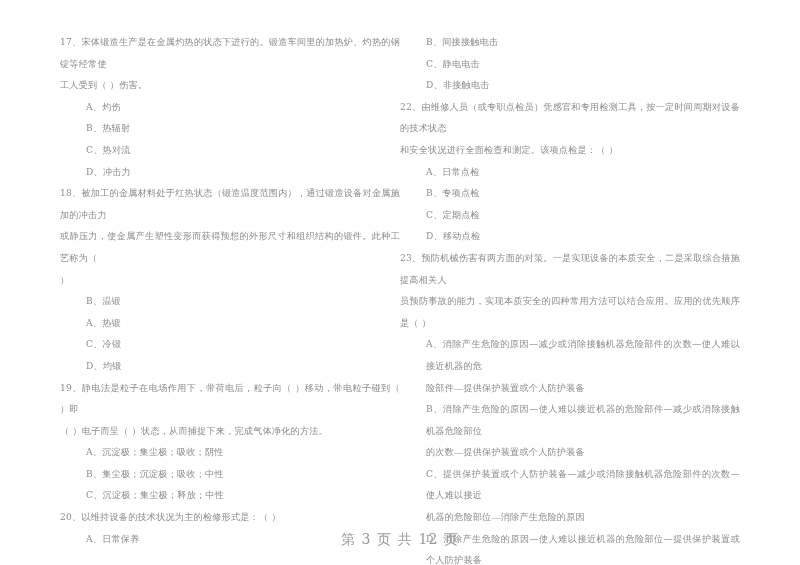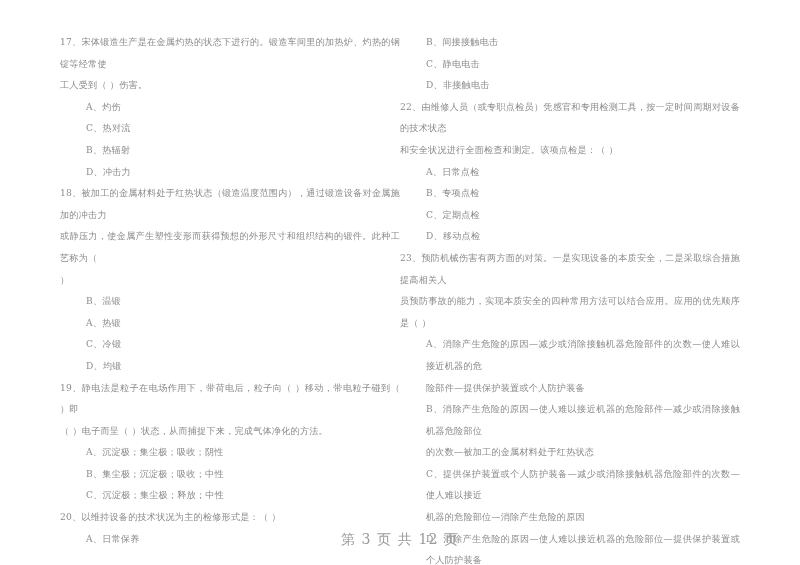--- a/index.html
+++ b/index.html
@@ -58,20 +58,21 @@
     color: #8b8b8b;
     margin: 0;
     padding-left: 26px;
     text-align: justify;
     text-justify: inter-ideograph;
   }
   
   .q-opt.wrap {
     padding-left: 0;
     text-indent: 26px;
+    font-family: Liberation Serif, serif;
   }
   .footer {
     position: absolute;
     left: 0;
     top: 531px;
     width: 800px;
     text-align: center;
     font-size: 14px;
     letter-spacing: 1.1px;
     color: #9a9a9a;
@@ -83,22 +84,22 @@
 <div class="page">
 
   <div class="columns">
 
     <div class="column column-left">
 
       <div class="q-block">
         <div class="q-stem">17、宋体锻造生产是在金属灼热的状态下进行的。锻造车间里的加热炉、灼热的钢锭等经常使</div>
         <div class="q-stem">工人受到（      ）伤害。</div>
         <div class="q-opt">A、灼伤</div>
+        <div class="q-opt">B、热辐射</div>
         <div class="q-opt">C、热对流</div>
-        <div class="q-opt">B、热辐射</div>
         <div class="q-opt">D、冲击力</div>
       </div>
 
       <div class="q-block">
         <div class="q-stem">18、被加工的金属材料处于红热状态（锻造温度范围内），通过锻造设备对金属施加的冲击力</div>
         <div class="q-stem">或静压力，使金属产生塑性变形而获得预想的外形尺寸和组织结构的锻件。此种工艺称为（</div>
         <div class="q-stem">）</div>
         <div class="q-opt">B、温锻</div>
         <div class="q-opt">A、热锻</div>
         <div class="q-opt">C、冷锻</div>
@@ -139,21 +140,21 @@
       </div>
 
       <div class="q-block">
         <div class="q-stem">23、预防机械伤害有两方面的对策。一是实现设备的本质安全，二是采取综合措施提高相关人</div>
         <div class="q-stem">员预防事故的能力，实现本质安全的四种常用方法可以结合应用。应用的优先顺序是（      ）</div>
 
         <div class="q-opt">A、消除产生危险的原因—减少或消除接触机器危险部件的次数—使人难以接近机器的危</div>
         <div class="q-opt wrap">险部件—提供保护装置或个人防护装备</div>
 
         <div class="q-opt">B、消除产生危险的原因—使人难以接近机器的危险部件—减少或消除接触机器危险部位</div>
-        <div class="q-opt wrap">的次数—被加工的金属材料处于红热状态</div>
+        <div class="q-opt wrap">的次数—提供保护装置或个人防护装备</div>
 
         <div class="q-opt">C、提供保护装置或个人防护装备—减少或消除接触机器危险部件的次数—使人难以接近</div>
         <div class="q-opt wrap">机器的危险部位—消除产生危险的原因</div>
 
         <div class="q-opt">D、消除产生危险的原因—使人难以接近机器的危险部位—提供保护装置或个人防护装备</div>
 
       </div>
 
     </div>
 

